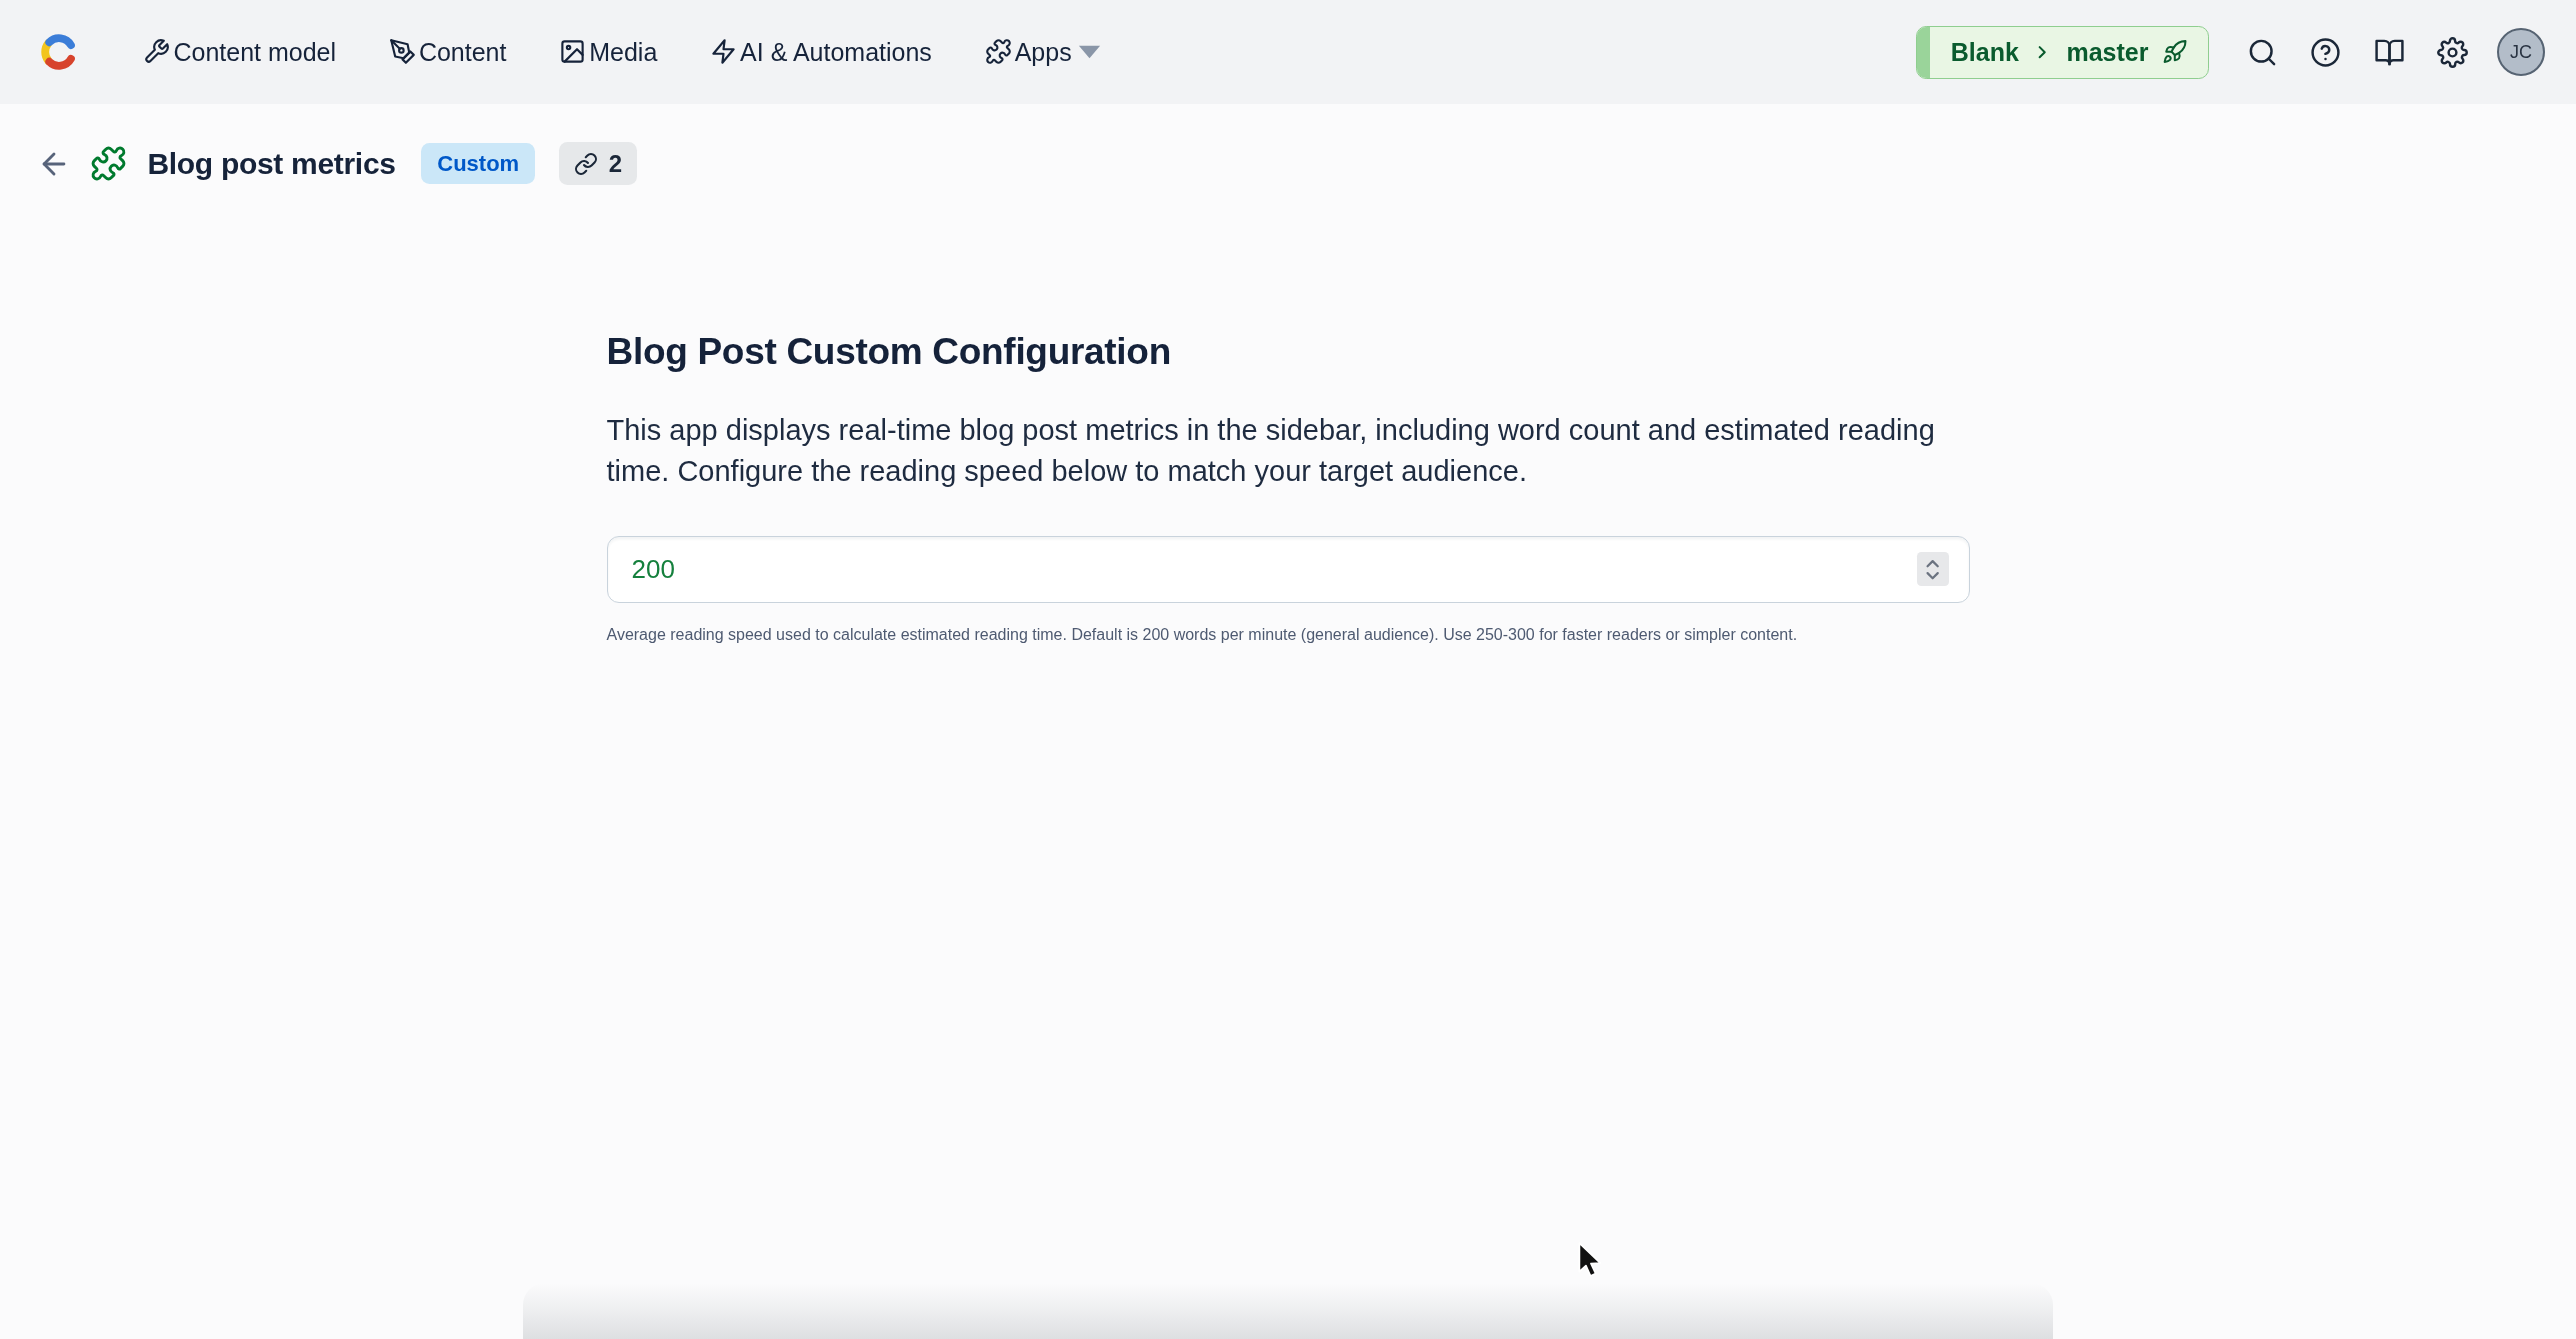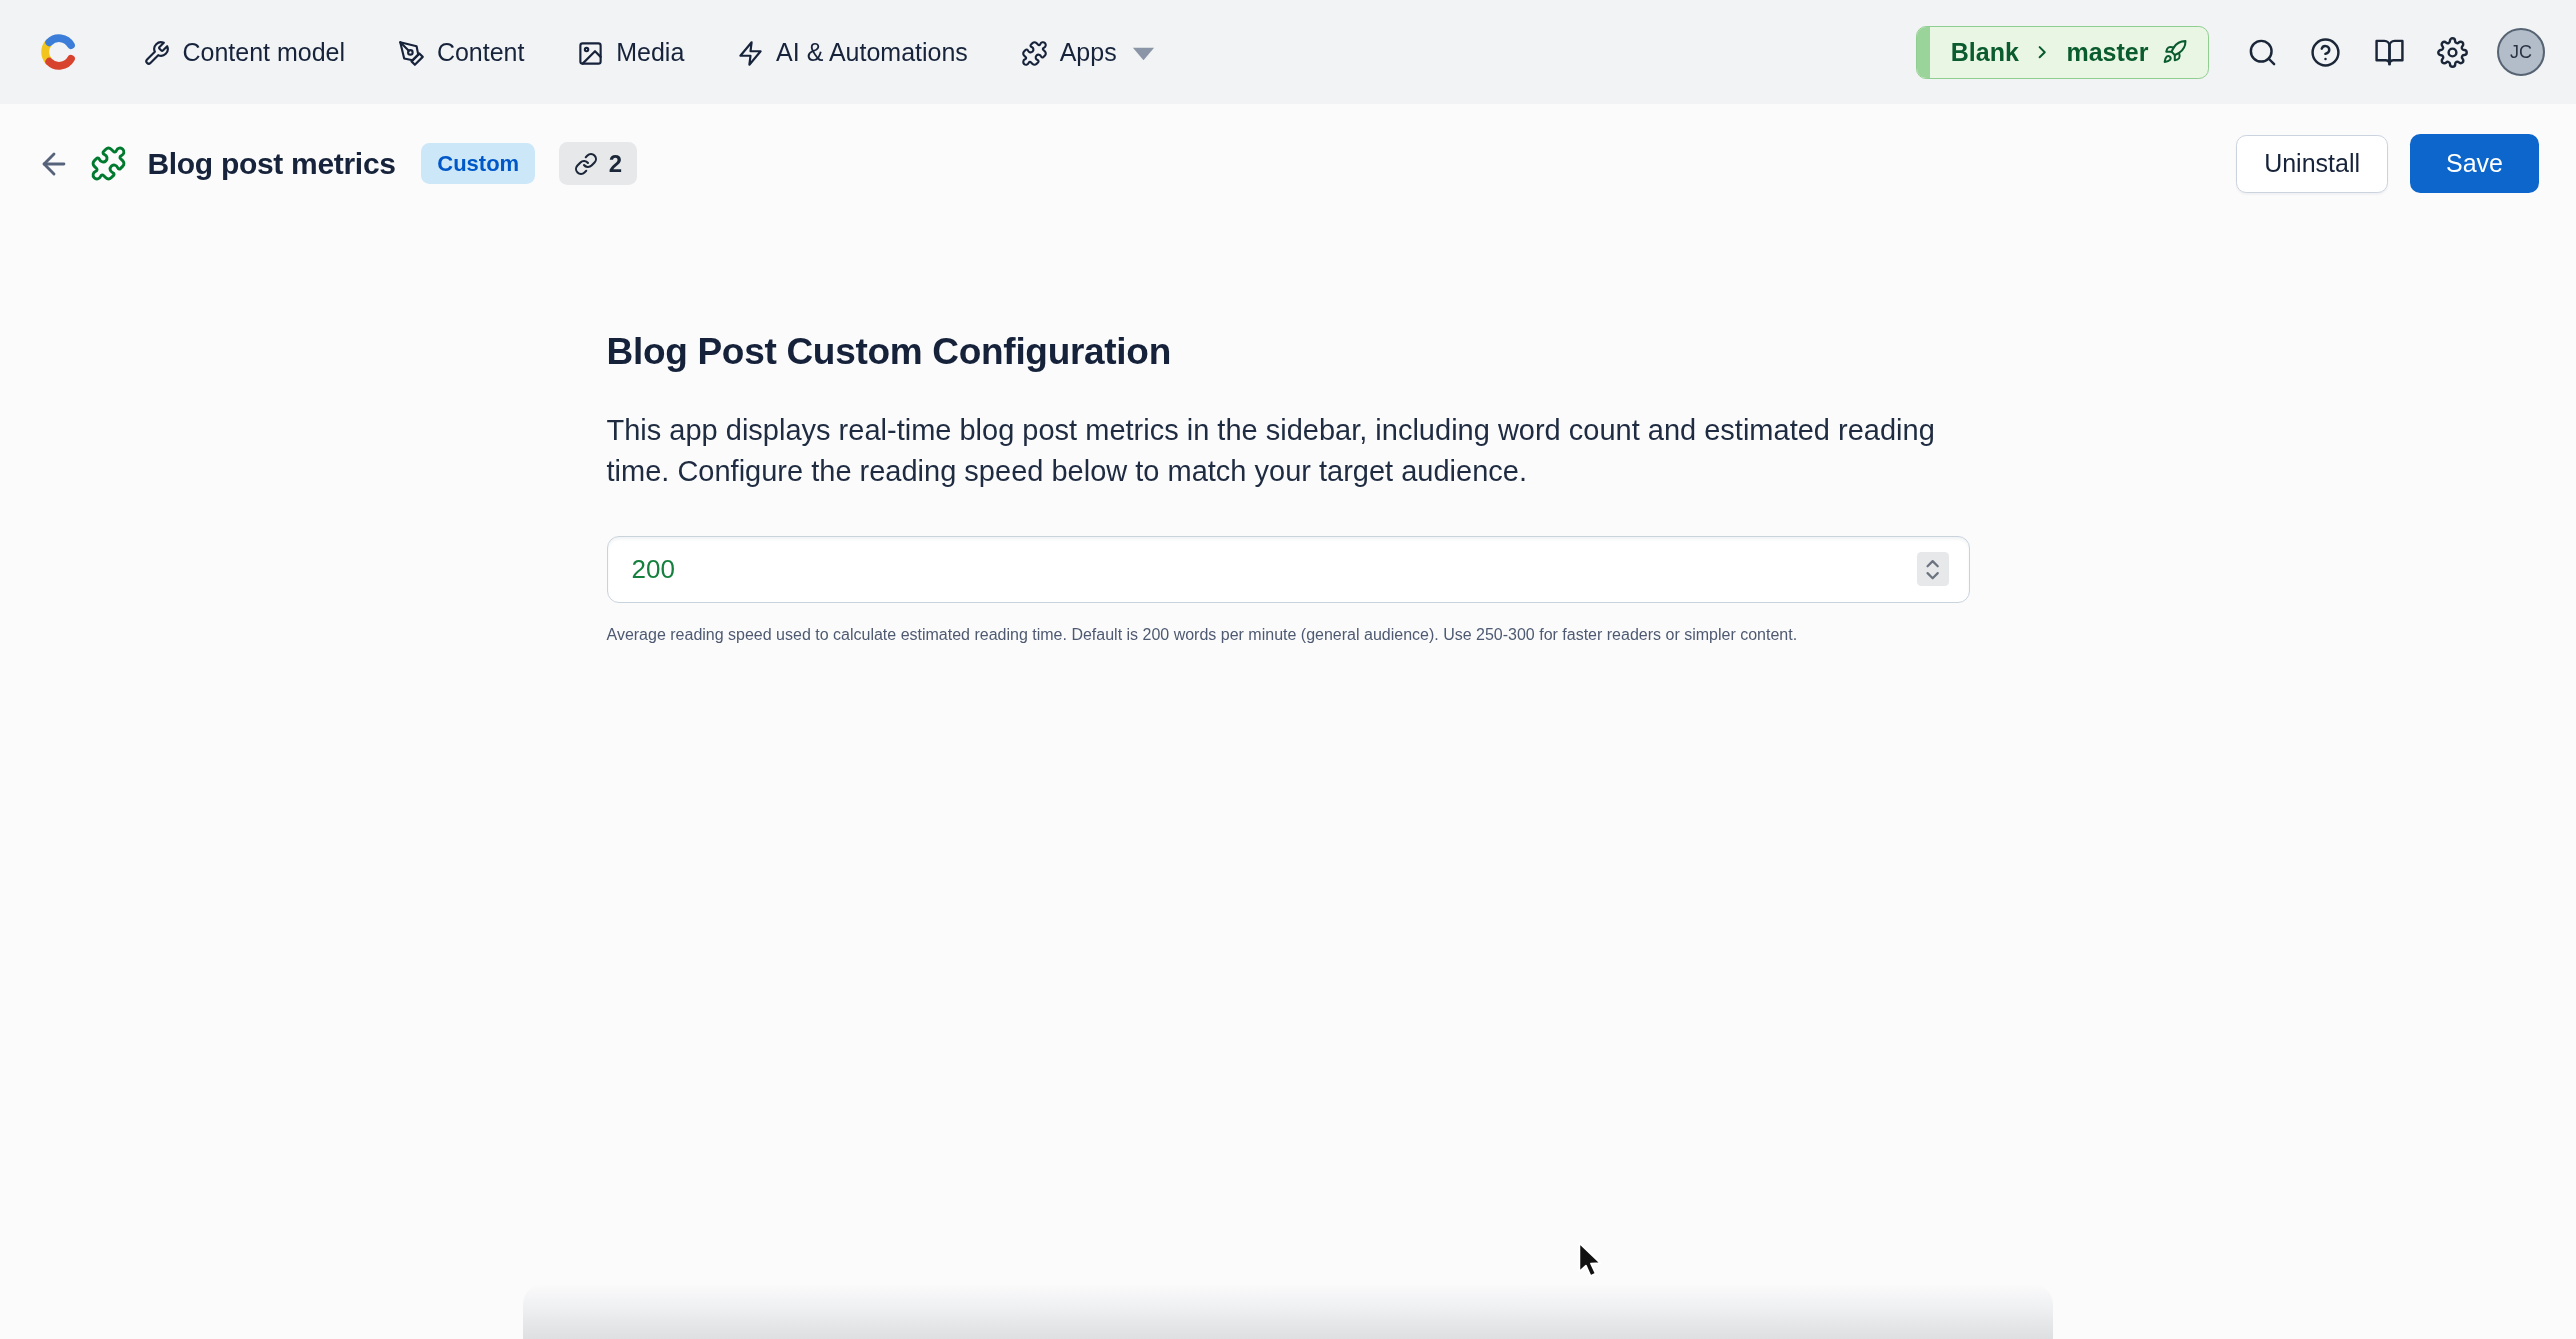--- a/index.html
+++ b/index.html
@@ -13,21 +13,21 @@
   svg { display:block; flex:none; }
 
   
   .topbar {
     height:104px; background:var(--topbar-bg,#F2F3F5);
     display:flex; align-items:center; padding:0 31px;
   }
   .logo { width:46px; height:46px; margin-left:5.1px; cursor:pointer; }
   .nav { display:flex; align-items:center; margin-left:41px; }
   .nav-item {
-    display:flex; align-items:flex-end; gap:12px;
+    display:flex; align-items:flex-start; gap:3px;
     padding:13.6px 20.4px; border-radius:10.2px; cursor:pointer;
     font-size:25px; font-weight:500; color:var(--text-dark,#16233A);
     white-space:nowrap; margin-right:12px;
   }
   .nav-item svg { width:27px; height:27px; }
   .caret-down { margin-left:1.7px; }
 
   .topbar-right { margin-left:auto; display:flex; align-items:center; gap:8.5px; }
 
   .env-pill {
@@ -241,24 +241,20 @@
   </div>
   <h2 class="page-title">Blog post metrics</h2>
   <span class="badge-custom">Custom</span>
   <div class="badge-links">
     <svg viewBox="0 0 24 24" fill="none" stroke="currentColor" stroke-width="2.1" stroke-linecap="round" stroke-linejoin="round">
         <path d="M10 13a5 5 0 0 0 7.54.54l3-3a5 5 0 0 0-7.07-7.07l-1.72 1.71"></path>
         <path d="M14 11a5 5 0 0 0-7.54-.54l-3 3a5 5 0 0 0 7.07 7.07l1.71-1.71"></path>
       </svg>
     <span>2</span>
   </div>
-  <div class="header-actions">
-    <button class="btn btn-secondary">Uninstall</button>
-    <button class="btn btn-primary">Save</button>
-  </div>
 </div>
 
 <main class="config">
   <h1>Blog Post Custom Configuration</h1>
   <p class="description">This app displays real-time blog post metrics in the sidebar, including word count and estimated reading time. Configure the reading speed below to match your target audience.</p>
 
   <div class="field">
     <div class="input-wrap">
       <input class="number-input" type="text" value="200" style="">
       <div class="stepper">

